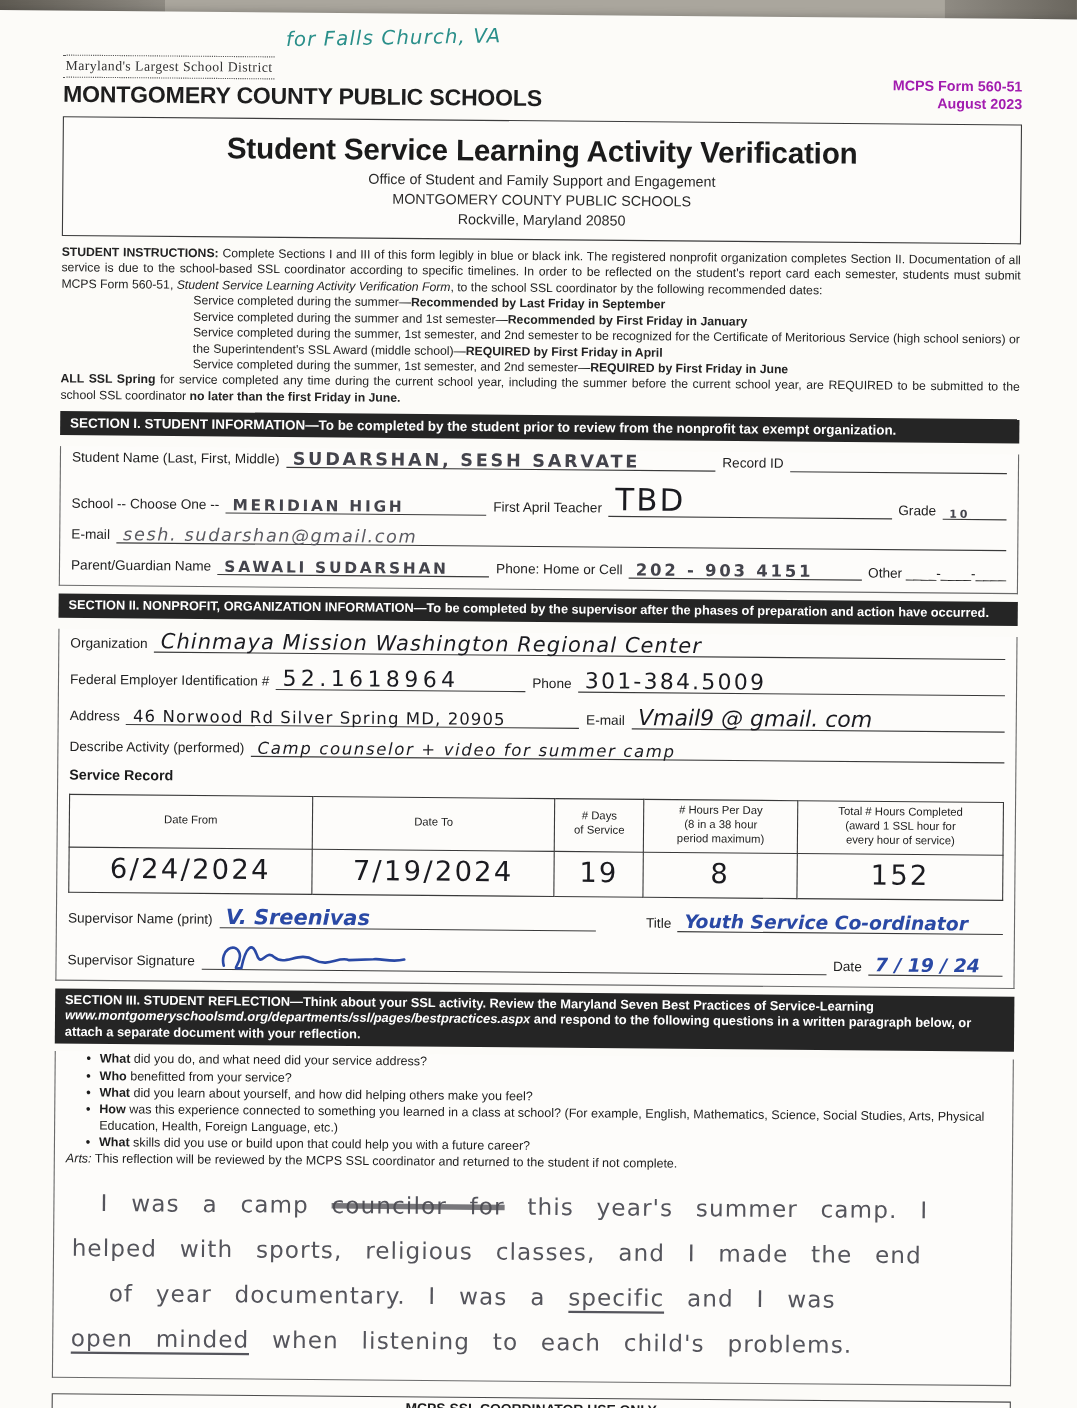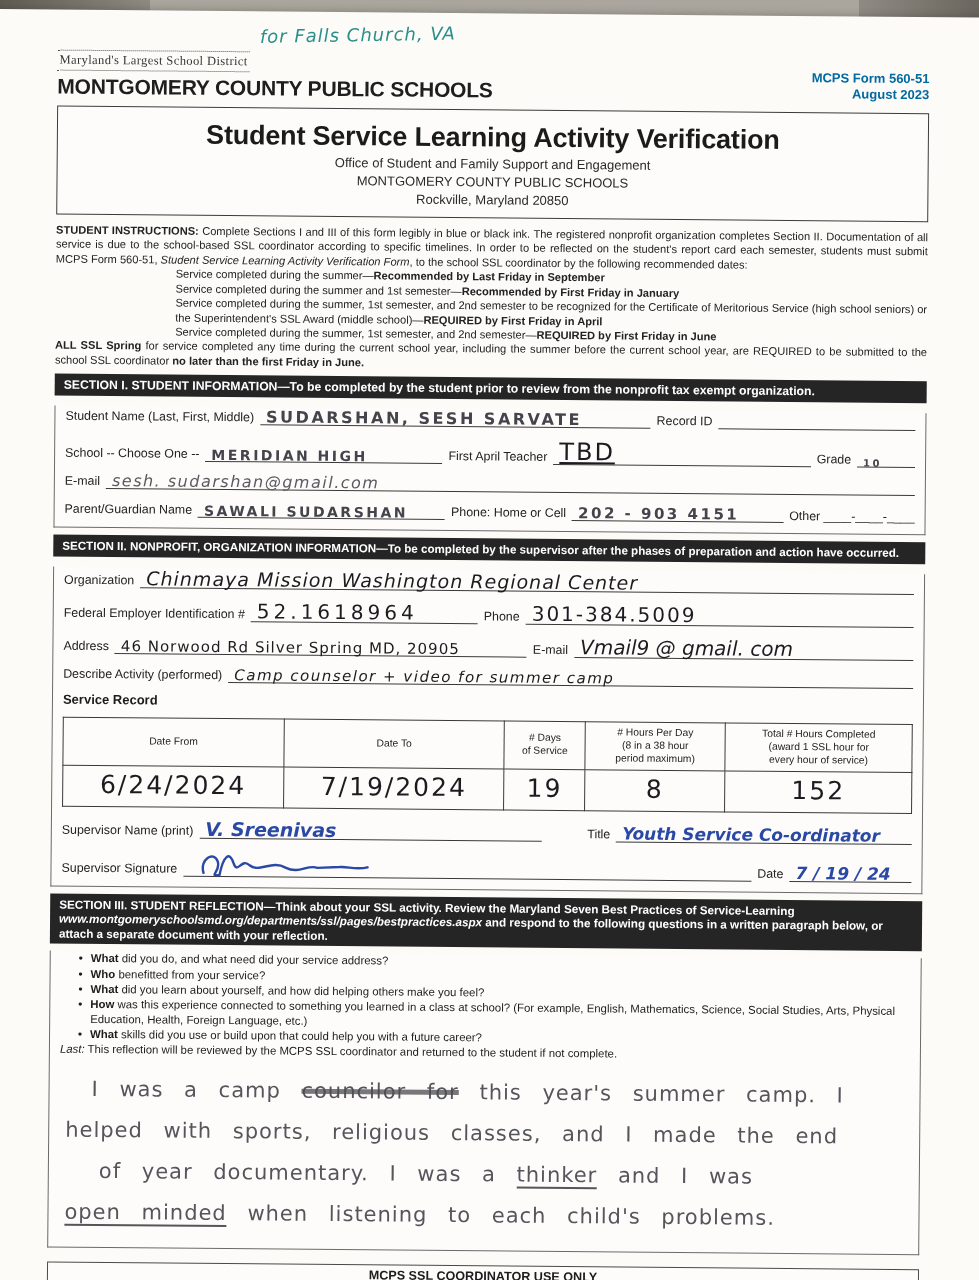--- a/index.html
+++ b/index.html
@@ -27,21 +27,21 @@
   .hw-blue{color:#2a49a5;font-weight:bold;font-style:italic;}
   .annotation{position:absolute;left:268px;top:12px;transform:rotate(-1.5deg);}
   
   .header{display:flex;justify-content:space-between;align-items:flex-start;margin-top:28px;}
   .tagline{
     font-family:"Liberation Serif", serif;font-size:12.5px;color:#333;
     border-top:1px dotted #555;border-bottom:1px dotted #555;
     padding:2px 2px;display:inline-block;letter-spacing:.4px;
   }
   .org-name{font-size:21px;font-weight:bold;letter-spacing:-.2px;margin-top:4px;color:#1e1e1e;}
-  .header-right{text-align:right;font-size:13px;font-weight:bold;line-height:1.25;color:#0369a1;padding-top:14px;}
+  .header-right{text-align:right;font-size:13px;font-weight:bold;line-height:1.25;color:#a21caf;padding-top:14px;}
   
   .title-box{border:1.6px solid #3c3c3c;margin-top:7px;padding:12px 8px 10px;text-align:center;background:#fdfcfa;}
   .form-title{font-size:27px;font-weight:bold;color:#1b1b1b;letter-spacing:-.2px;}
   .title-sub{font-size:13px;color:#2a2a2a;margin-top:3px;}
   .title-sub:first-of-type{margin-top:9px;}
   
   .instructions{margin-top:8px;font-size:11.1px;line-height:1.3;color:#222;text-align:justify;}
   .instructions p{margin:0;}
   .sched{padding-left:120px;text-align:left;}
   .allforms{text-align:justify;}
@@ -126,21 +126,21 @@
           <span class="hw hw-caps"></span>
         </span>
     </div>
     <div class="frow">
       <span class="lbl">School -- Choose One --</span>
       <span class="fill fx" style="width:225px;">
           <span class="hw hw-caps">MERIDIAN HIGH</span>
         </span>
       <span class="lbl">First April Teacher</span>
       <span class="fill">
-          <span class="hw hw-ink" style="font-size:24px;letter-spacing:2px;text-decoration:underline;">TBD</span>
+          <span class="hw hw-ink" style="font-size:28px;letter-spacing:2px;">TBD</span>
         </span>
       <span class="lbl">Grade</span>
       <span class="fill fx" style="width:46px;">
           <span class="hw hw-caps" style="font-size:10px;">10</span>
         </span>
     </div>
     <div class="frow">
       <span class="lbl">E-mail</span>
       <span class="fill">
           <span class="hw hw-pencil" style="font-size:16px;font-style:italic;letter-spacing:1.5px;">sesh. sudarshan@gmail.com</span>
@@ -252,26 +252,26 @@
 
   <div class="bar" style="font-size:11.7px;"><span>SECTION III. STUDENT REFLECTION</span><span>—Think about your SSL activity. Review the Maryland Seven Best Practices of Service-Learning </span><i>www.montgomeryschoolsmd.org/departments/ssl/pages/bestpractices.aspx</i><span> and respond to the following questions in a written paragraph below, or attach a separate document with your reflection.</span></div>
   <div class="sec-box">
     <div class="bullets">
       <div class="b"><b>What</b><span> did you do, and what need did your service address?</span></div>
       <div class="b"><b>Who</b><span> benefitted from your service?</span></div>
       <div class="b"><b>What</b><span> did you learn about yourself, and how did helping others make you feel?</span></div>
       <div class="b"><b>How</b><span> was this experience connected to something you learned in a class at school? (For example, English, Mathematics, Science, Social Studies, Arts, Physical Education, Health, Foreign Language, etc.)</span></div>
       <div class="b"><b>What</b><span> skills did you use or build upon that could help you with a future career?</span></div>
     </div>
-    <div class="note"><i>Last:</i><span> This reflection will be reviewed by the MCPS SSL coordinator and returned to the student if not complete.</span></div>
+    <div class="note"><i>Arts:</i><span> This reflection will be reviewed by the MCPS SSL coordinator and returned to the student if not complete.</span></div>
 
     <div class="reflection hw hw-pencil">
       <div class="rline ind1"><span>I  was  a  camp  </span><span class="scr">councilor for</span><span>  this  year's  summer  camp.  I</span></div>
       <div class="rline">helped  with  sports,  religious  classes,  and  I  made  the  end</div>
-      <div class="rline ind3"><span>of  year  documentary.  I  was  a  </span><span class="ul">thinker</span><span>  and  I  was</span></div>
+      <div class="rline ind3"><span>of  year  documentary.  I  was  a  </span><span class="ul">specific</span><span>  and  I  was</span></div>
       <div class="rline"><span class="ul">open minded</span><span>  when  listening  to  each  child's  problems.</span></div>
     </div>
   </div>
 
   <div class="coord">
     <div class="ctitle">MCPS SSL COORDINATOR USE ONLY</div>
 
   </div>
 
 </div>

